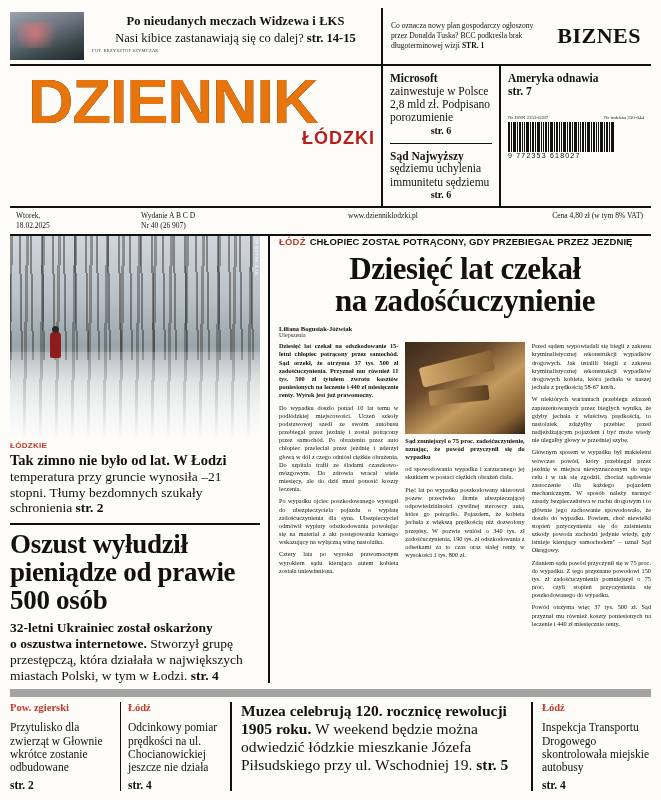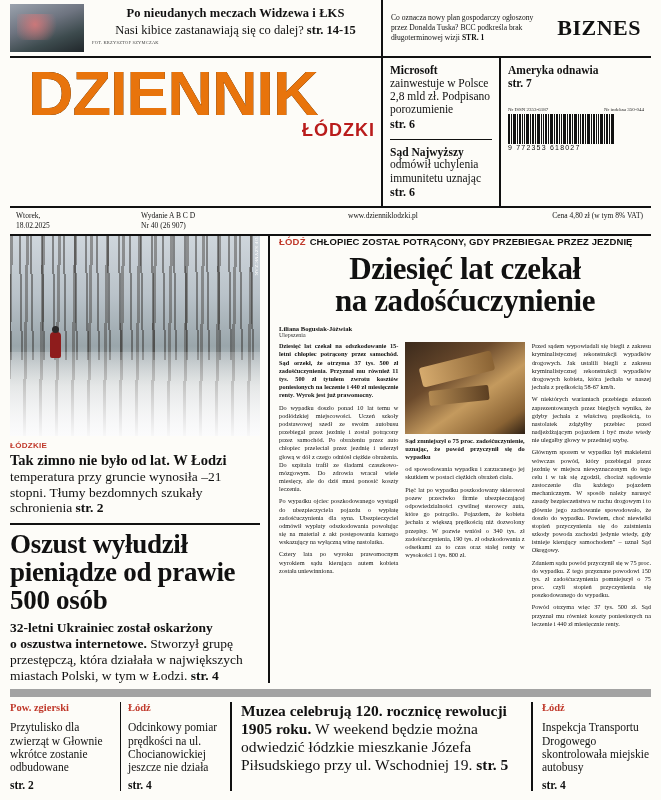--- a/index.html
+++ b/index.html
@@ -5,21 +5,21 @@
   * { box-sizing: border-box; }
   html, body { margin: 0; padding: 0; }
   body {
     width: 661px;
     height: 800px;
     background: #fdfcf8;
     font-family: "Liberation Serif", serif;
     color: #111;
     overflow: hidden;
   }
-  .page { width: 661px; height: 684px; position: relative; padding: 0 10px; }
+  .page { width: 661px; height: 684px; position: relative; padding: 8px 10px; }
 
   
   .topstrip { display: flex; height: 58px; border-bottom: 2px solid #111; }
   .ts-left { flex: 0 0 80px; position: relative; overflow: hidden; }
   .ts-left .photo {
     position: absolute; inset: 4px 6px 4px 0;
     background: linear-gradient(160deg,#9ba3ae 0%,#6e7480 40%,#3d4b4e 70%,#20262a 100%);
   }
   .ts-left .photo::after {
     content: ""; position: absolute; left: 10%; top: 20%; width: 60%; height: 55%;
@@ -54,21 +54,21 @@
     font-weight: bold;
     font-size: 18px;
     color: #b91c1c;
     letter-spacing: 1px;
     padding-right: 6px;
     margin-top: -4px;
   }
   .mh-mid { flex: 0 0 118px; border-left: 2px solid #111; padding: 6px 7px; }
   .mh-mid .hl { font-weight: bold; font-size: 11.5px; line-height: 1.12; }
   .mh-mid .tx { font-size: 11.5px; line-height: 1.15; }
-  .mh-mid .str { font-weight: bold; font-size: 12px; }
+  .mh-mid .str { font-weight: bold; font-size: 10px; text-align: center; }
   .mh-mid .divider { border-top: 1px solid #111; margin: 7px 0 6px; }
   .mh-right { flex: 0 0 152px; border-left: 2px solid #111; padding: 6px 7px; position: relative; }
   .mh-right .hl { font-weight: bold; font-size: 11.5px; line-height: 1.12; }
   .mh-right .tx { font-size: 11.5px; line-height: 1.15; }
   .mh-right .str { font-weight: bold; font-size: 11.5px; }
   .issn-row { display: flex; justify-content: space-between; font-size: 5px; margin-top: 18px; color: #222;}
   .barcode { height: 30px; display: flex; align-items: flex-end; gap: 1px; margin-top: 2px; }
   .barcode i { display: block; width: 1px; background: #111; height: 100%; }
   .barcode .w2 { width: 2px; }
   .barcode .w3 { width: 3px; }
@@ -207,21 +207,21 @@
     <div class="mh-left">
       <div class="logo">DZIENNIK</div>
       <div class="logo-sub">ŁÓDZKI</div>
     </div>
     <div class="mh-mid">
       <div class="hl">Microsoft</div>
       <div class="tx">zainwestuje w Polsce 2,8 mld zł. Podpisano porozumienie</div>
       <div class="str">str. 6</div>
       <div class="divider"></div>
       <div class="hl">Sąd Najwyższy</div>
-      <div class="tx">odmówił uchylenia immunitetu uznając</div>
+      <div class="tx">sędziemu uchylenia immunitetu sędziemu</div>
       <div class="str">str. 6</div>
     </div>
     <div class="mh-right">
       <div class="hl">Ameryka odnawia</div>
       <div class="str">str. 7</div>
       <div class="issn-row">
         <span>Nr ISSN 2353-6187</span>
         <span>Nr indeksu 350-044</span>
       </div>
       <div class="barcode">

